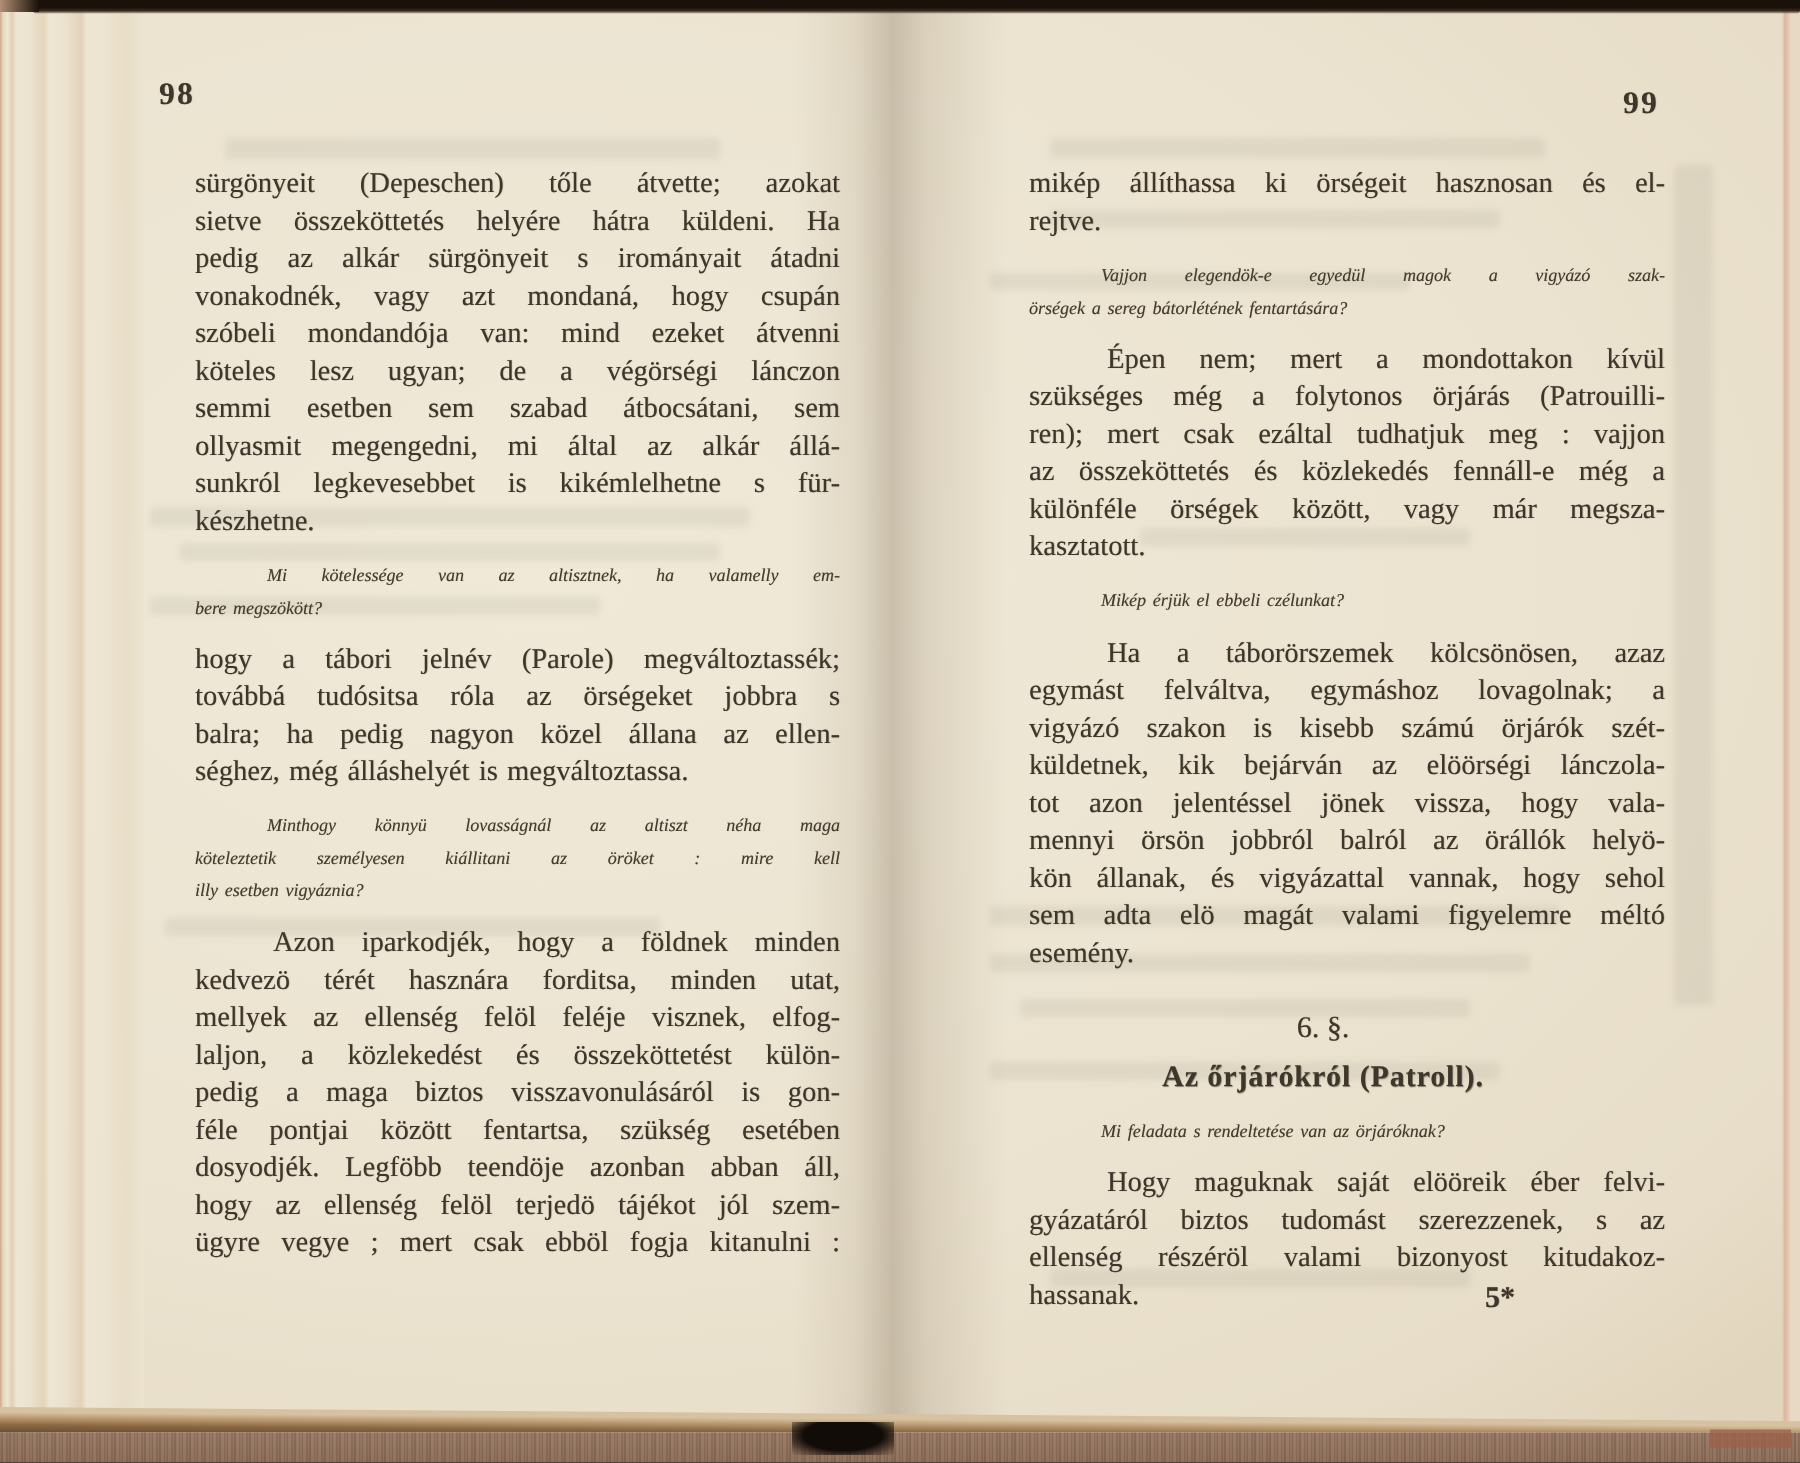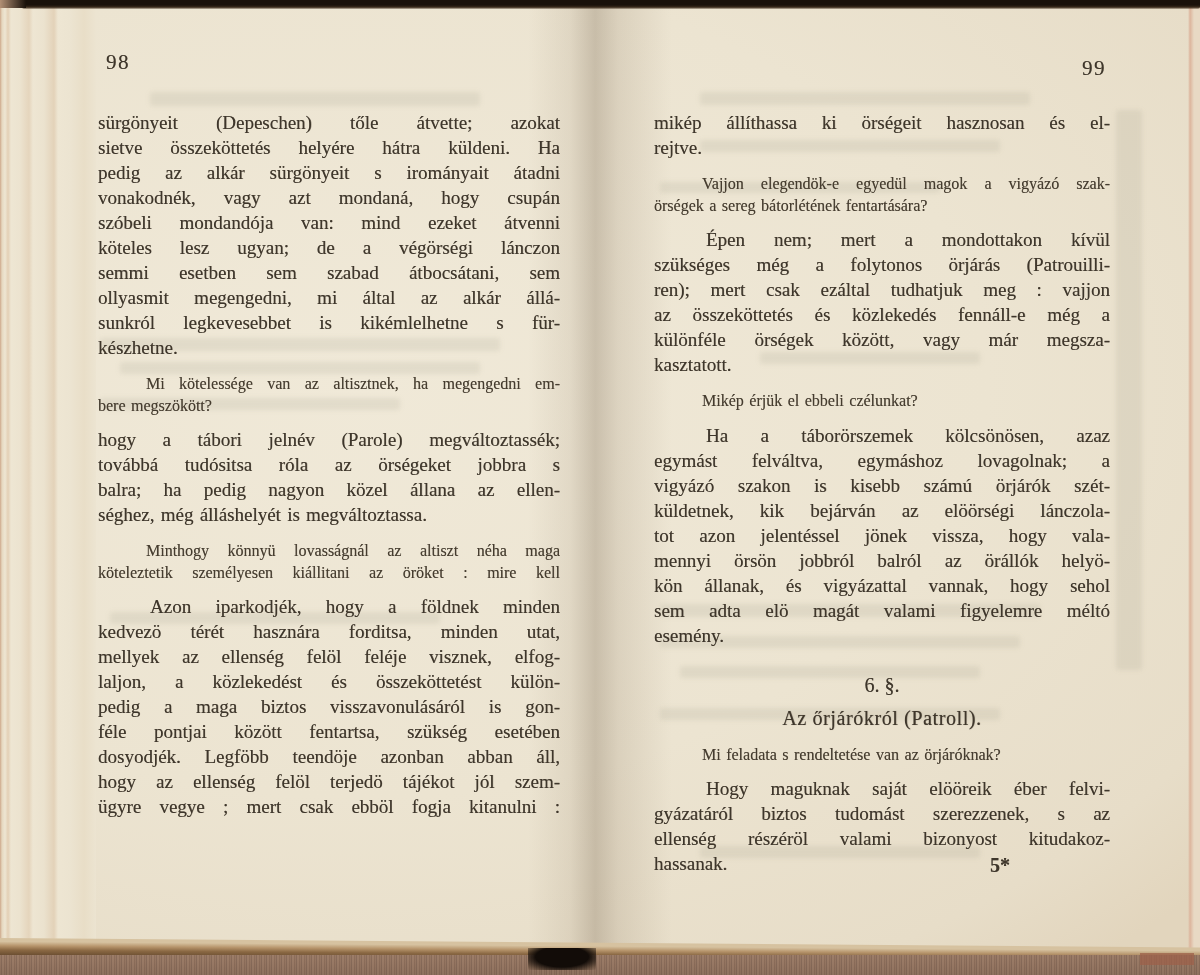--- a/index.html
+++ b/index.html
@@ -76,36 +76,36 @@
 
   
   .textcol{position:absolute;color:#3e362b;}
   .col-left{left:98px;top:110px;width:462px;}
   .col-right{left:654px;top:110px;width:456px;}
 
   .block{margin:0;}
   .block.para{font-size:19px;line-height:25px;margin-top:11px;
     text-shadow:0.3px 0.3px 0.6px rgba(58,48,36,.5);}
   .block.para:first-child{margin-top:0;}
-  .block.question{font-size:16px;line-height:21.5px;
+  .block.question{font-size:12px;font-style:italic;line-height:21.5px;
     margin-top:13px;margin-bottom:2px;color:#453c2f;
     text-shadow:0.2px 0.2px 0.5px rgba(58,48,36,.45);}
   .block.section_number{font-size:20px;line-height:26px;text-align:center;
     margin-top:24px;text-shadow:0.3px 0.3px 0.6px rgba(58,48,36,.5);}
   .block.section_title{font-size:20px;line-height:26px;text-align:center;
-    font-weight:400;letter-spacing:.6px;margin-top:7px;
+    font-weight:700;letter-spacing:.6px;margin-top:7px;
     text-shadow:0.4px 0.4px 0.7px rgba(50,40,30,.55);}
 
-  .line{text-align:justify;text-align-last:justify;word-spacing:1.5px;}
+  .line{text-align:justify;text-align-last:justify;word-spacing:1.5px;margin-left:32px;}
   .line.last-left{text-align:center;text-align-last:left;}
   .line.indent{padding-left:52px;}
   .question .line.indent{padding-left:48px;}
 
   .pagenum{
-    position:absolute;font-size:21px;font-weight:400;letter-spacing:1.5px;
+    position:absolute;font-size:21px;font-weight:700;letter-spacing:1.5px;
     color:#3e362b;text-shadow:0.3px 0.3px 0.6px rgba(58,48,36,.5);
   }
   .pagenum-left{left:106px;top:50px;}
   .pagenum-right{left:1082px;top:56px;}
 
   .sig{
     position:absolute;left:990px;top:854px;
     font-size:20px;font-weight:700;color:#3e362b;
     text-shadow:0.3px 0.3px 0.6px rgba(58,48,36,.5);
   }
@@ -147,32 +147,33 @@
         <div class="line">pedig az alkár sürgönyeit s irományait átadni</div>
         <div class="line">vonakodnék, vagy azt mondaná, hogy csupán</div>
         <div class="line">szóbeli mondandója van: mind ezeket átvenni</div>
         <div class="line">köteles lesz ugyan; de a végörségi lánczon</div>
         <div class="line">semmi esetben sem szabad átbocsátani, sem</div>
         <div class="line">ollyasmit megengedni, mi által az alkár állá-</div>
         <div class="line">sunkról legkevesebbet is kikémlelhetne s für-</div>
         <div class="line last-left">készhetne.</div>
       </div>
       <div class="block question">
-        <div class="line indent">Mi kötelessége van az altisztnek, ha megengedni em-</div>
+        <div class="line indent">Mi kötelessége van az altisztnek, ha valamelly em-</div>
         <div class="line last-left">bere megszökött?</div>
       </div>
       <div class="block para">
         <div class="line">hogy a tábori jelnév (Parole) megváltoztassék;</div>
         <div class="line">továbbá tudósitsa róla az örségeket jobbra s</div>
         <div class="line">balra; ha pedig nagyon közel állana az ellen-</div>
         <div class="line last-left">séghez, még álláshelyét is megváltoztassa.</div>
       </div>
       <div class="block question">
         <div class="line indent">Minthogy könnyü lovasságnál az altiszt néha maga</div>
         <div class="line">köteleztetik személyesen kiállitani az öröket : mire kell</div>
+        <div class="line last-left">illy esetben vigyáznia?</div>
       </div>
       <div class="block para">
         <div class="line indent">Azon iparkodjék, hogy a földnek minden</div>
         <div class="line">kedvezö térét hasznára forditsa, minden utat,</div>
         <div class="line">mellyek az ellenség felöl feléje visznek, elfog-</div>
         <div class="line">laljon, a közlekedést és összeköttetést külön-</div>
         <div class="line">pedig a maga biztos visszavonulásáról is gon-</div>
         <div class="line">féle pontjai között fentartsa, szükség esetében</div>
         <div class="line">dosyodjék. Legföbb teendöje azonban abban áll,</div>
         <div class="line">hogy az ellenség felöl terjedö tájékot jól szem-</div>

